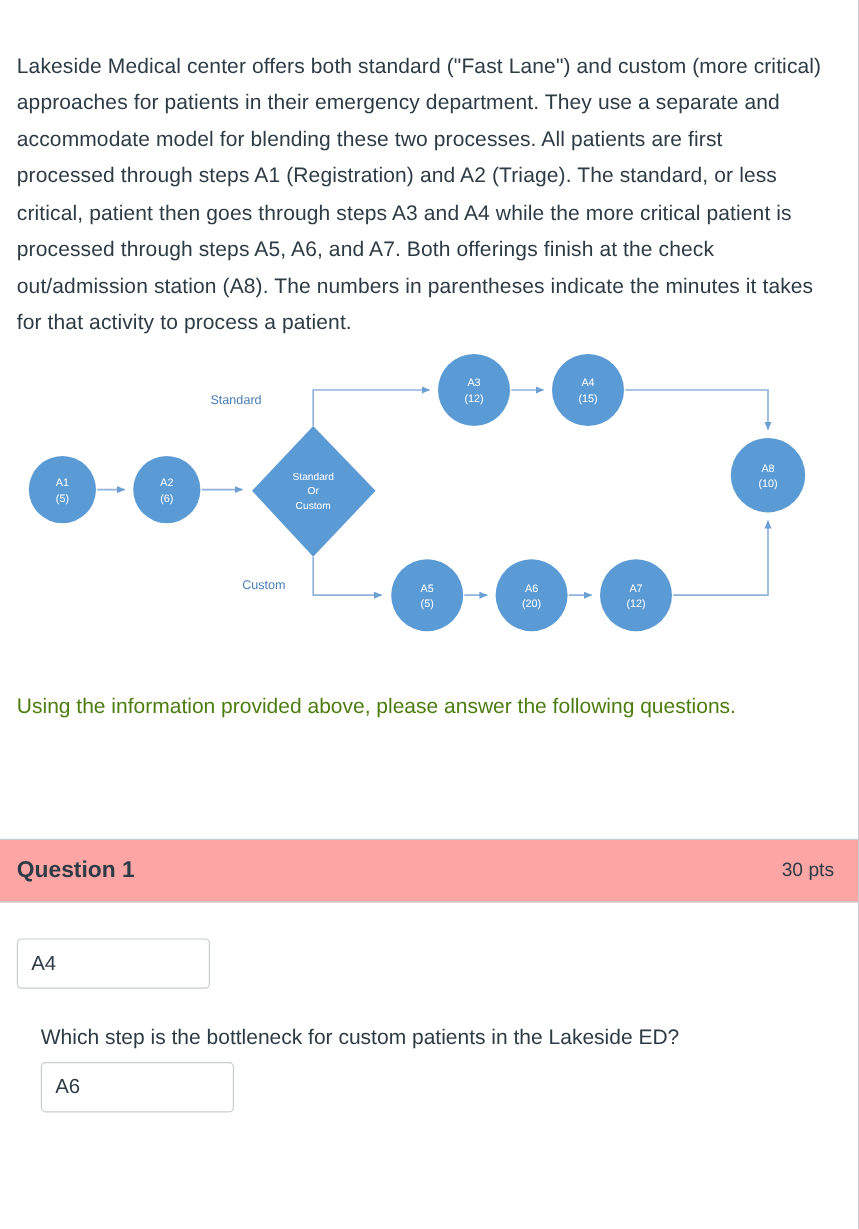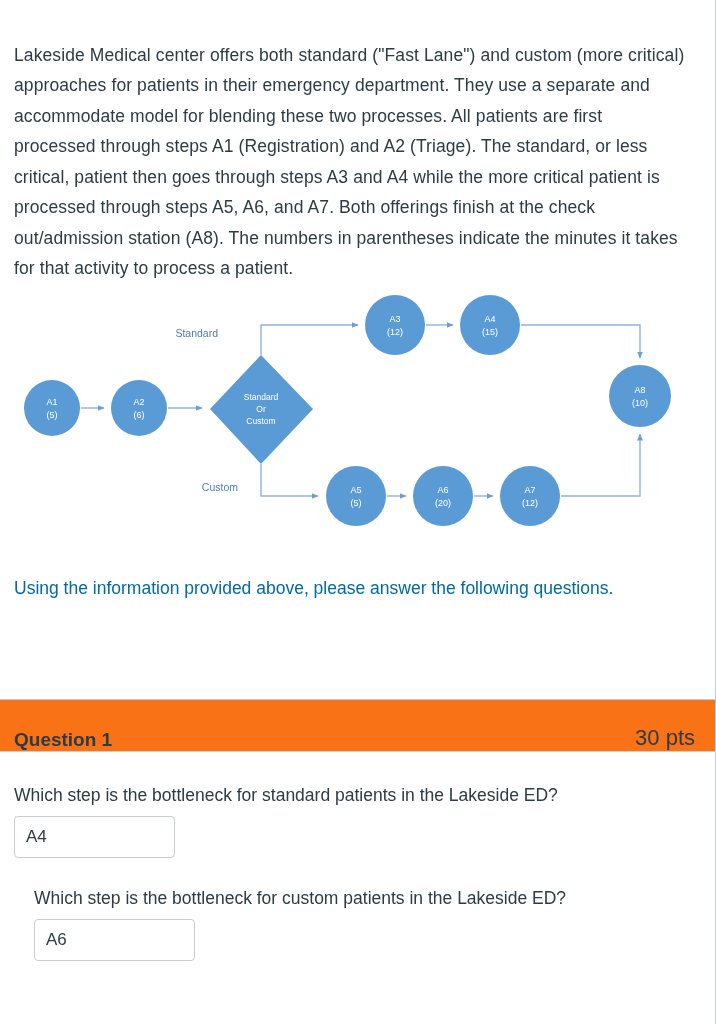--- a/index.html
+++ b/index.html
@@ -51,52 +51,52 @@
   }
   .diagram-svg { display: block; }
 
   .closing-text {
     position: absolute;
     left: 14px;
     top: 556px;
     width: 680px;
     font-size: 17.5px;
     line-height: 28px;
-    color: #0369a1;
+    color: #4d7c0f;
   }
 
   
   .question-card {
     position: absolute;
     left: 0;
     top: 699px;
     width: 716px;
     height: 325px;
     background: #ffffff;
     border-top: 1px solid #c7cdd1;
     border-right: 1px solid #c7cdd1;
   }
 
   .question-header {
     position: relative;
     height: 52px;
-    background: #f97316;
+    background: #fca5a5;
     border-bottom: 1px solid #c7cdd1;
     display: flex;
-    align-items: flex-end;
+    align-items: center;
     justify-content: space-between;
     padding: 0 20px 0 14px;
   }
   .question-title {
     font-size: 19px;
     font-weight: bold;
     color: #2d3b45;
   }
   .question-points {
-    font-size: 22px;
+    font-size: 16px;
     color: #2d3b45;
   }
 
   .question-body {
     padding: 30px 14px 0 14px;
   }
   .question-prompt {
     font-size: 17.5px;
     line-height: 26px;
     color: #2d3b45;
@@ -222,21 +222,20 @@
 <div class="question-card">
 
   <div class="question-header">
     <span class="question-title">Question 1</span>
     <span class="question-points">30 pts</span>
   </div>
 
   <div class="question-body">
 
     <div class="qa-block">
-      <p class="question-prompt">Which step is the bottleneck for standard patients in the Lakeside ED?</p>
       <input class="answer-input" type="text" value="A4" style="">
     </div>
 
     <div class="qa-block">
       <p class="question-prompt">Which step is the bottleneck for custom patients in the Lakeside ED?</p>
       <input class="answer-input" type="text" value="A6" style="">
     </div>
 
   </div>
 </div>

